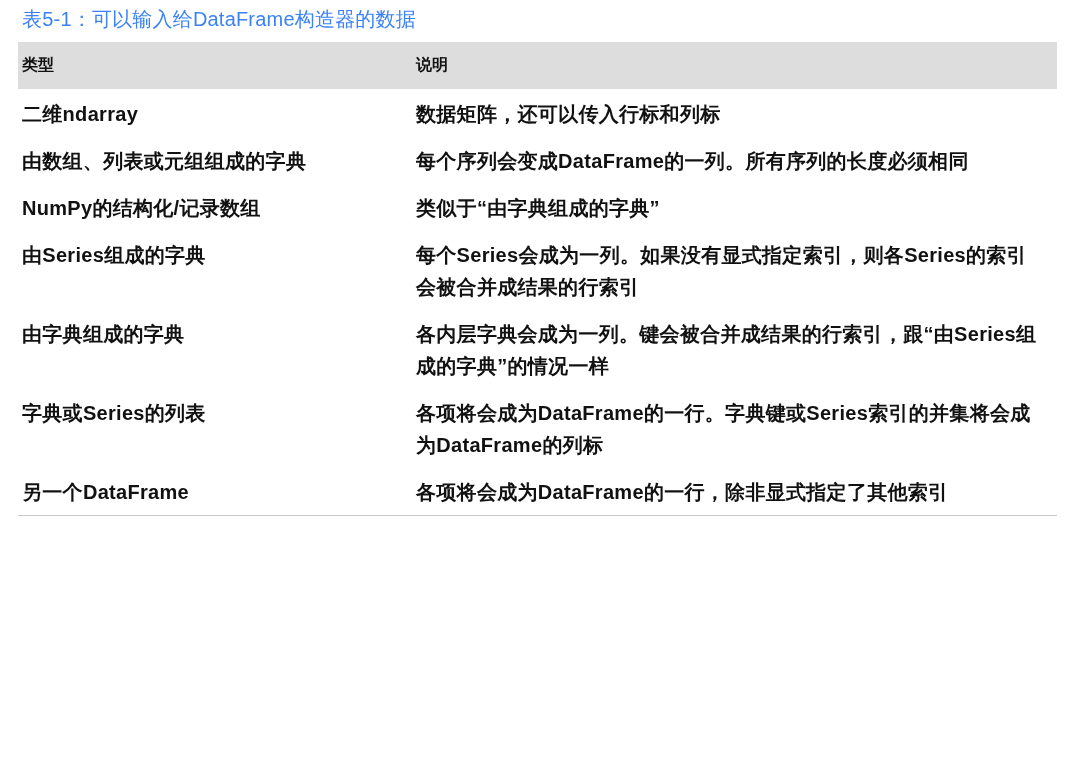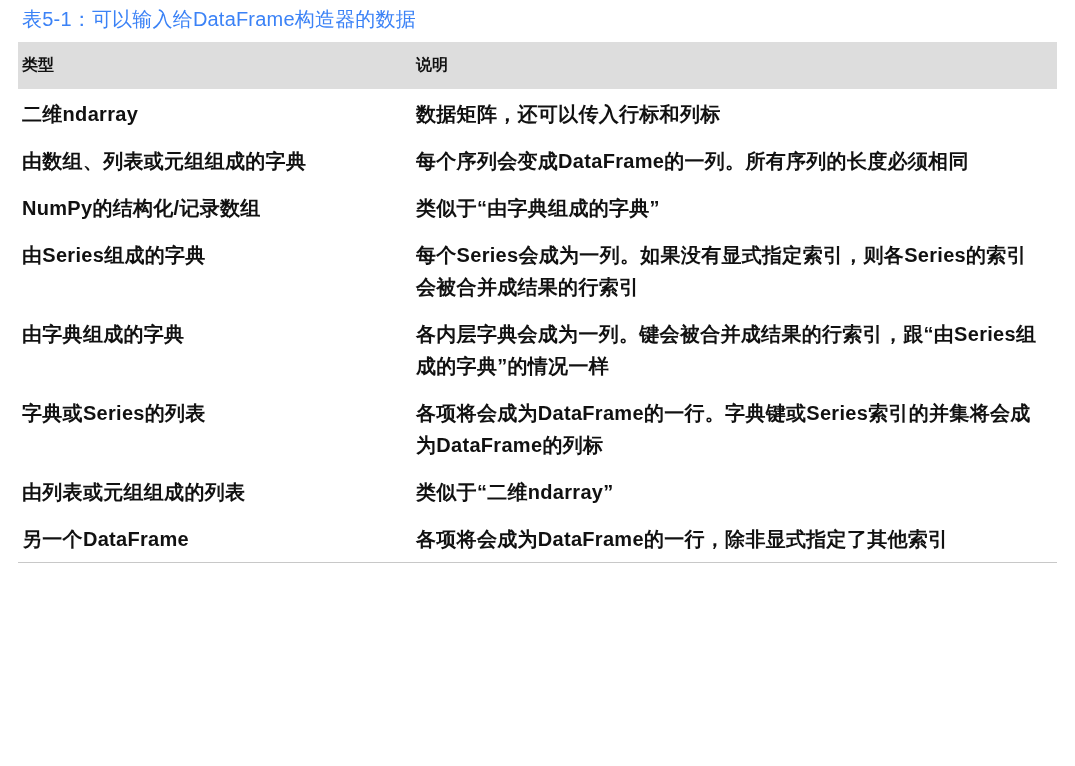--- a/index.html
+++ b/index.html
@@ -111,23 +111,19 @@
       </tr>
       <tr>
         <td class="col1">由字典组成的字典</td>
         <td class="col2">各内层字典会成为一列。键会被合并成结果的行索引，跟“由Series组成的字典”的情况一样</td>
       </tr>
       <tr>
         <td class="col1">字典或Series的列表</td>
         <td class="col2">各项将会成为DataFrame的一行。字典键或Series索引的并集将会成为DataFrame的列标</td>
       </tr>
       <tr>
-        <td class="col1">由列表或元组组成的列表</td>
-        <td class="col2">类似于“二维ndarray”</td>
-      </tr>
-      <tr>
         <td class="col1">另一个DataFrame</td>
         <td class="col2">各项将会成为DataFrame的一行，除非显式指定了其他索引</td>
       </tr>
     </tbody>
   </table>
 
 </div>
 
 </body></html>

